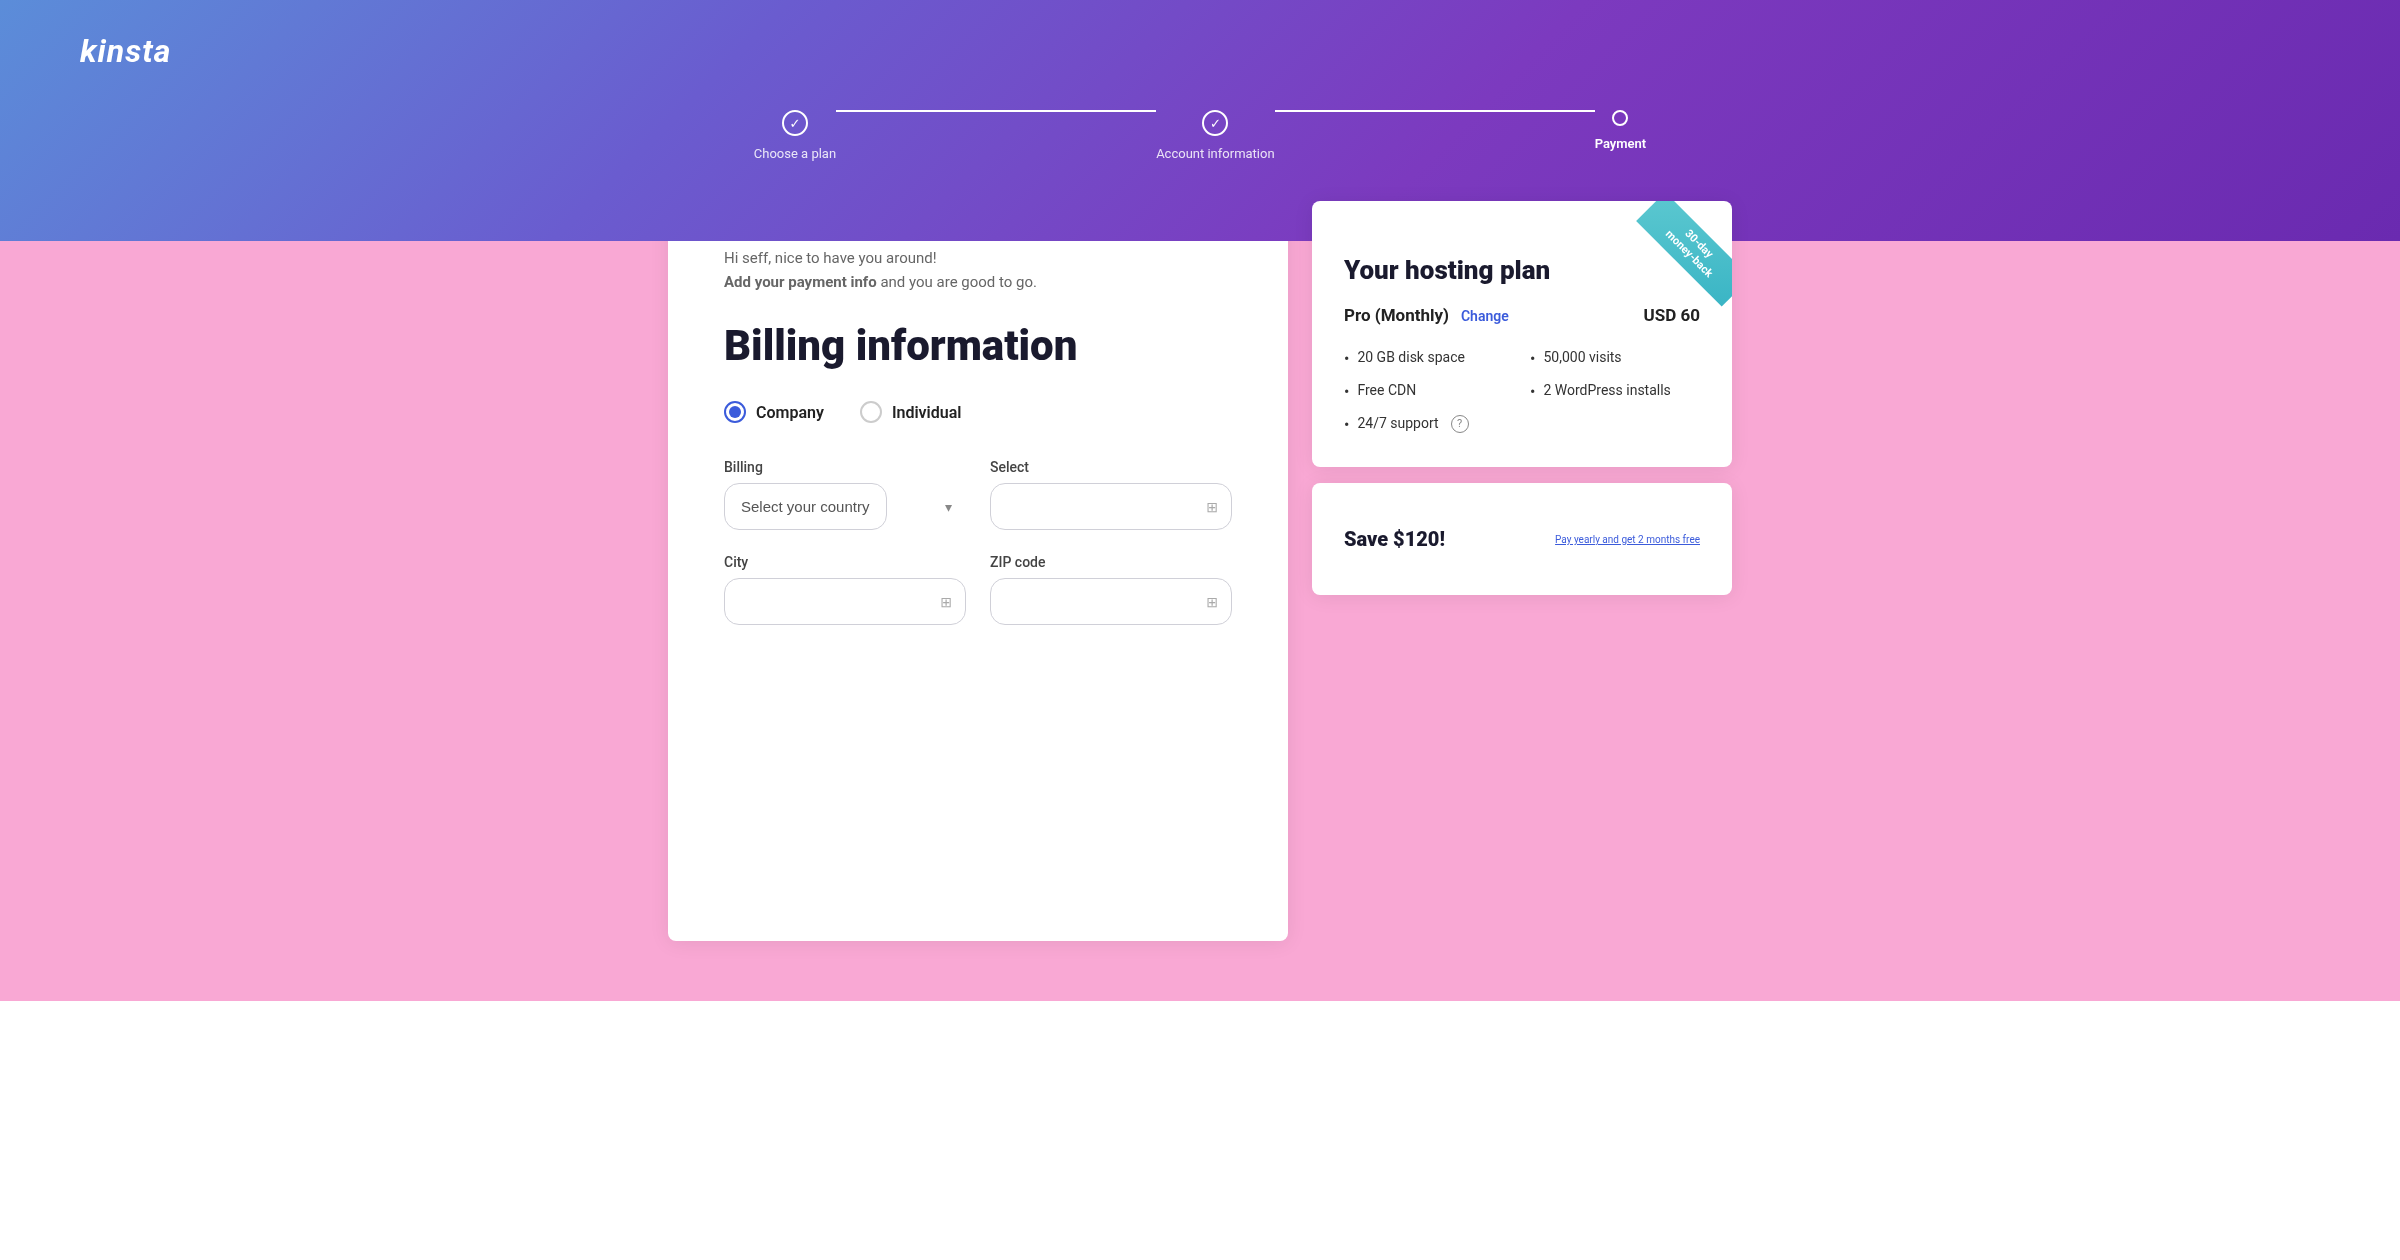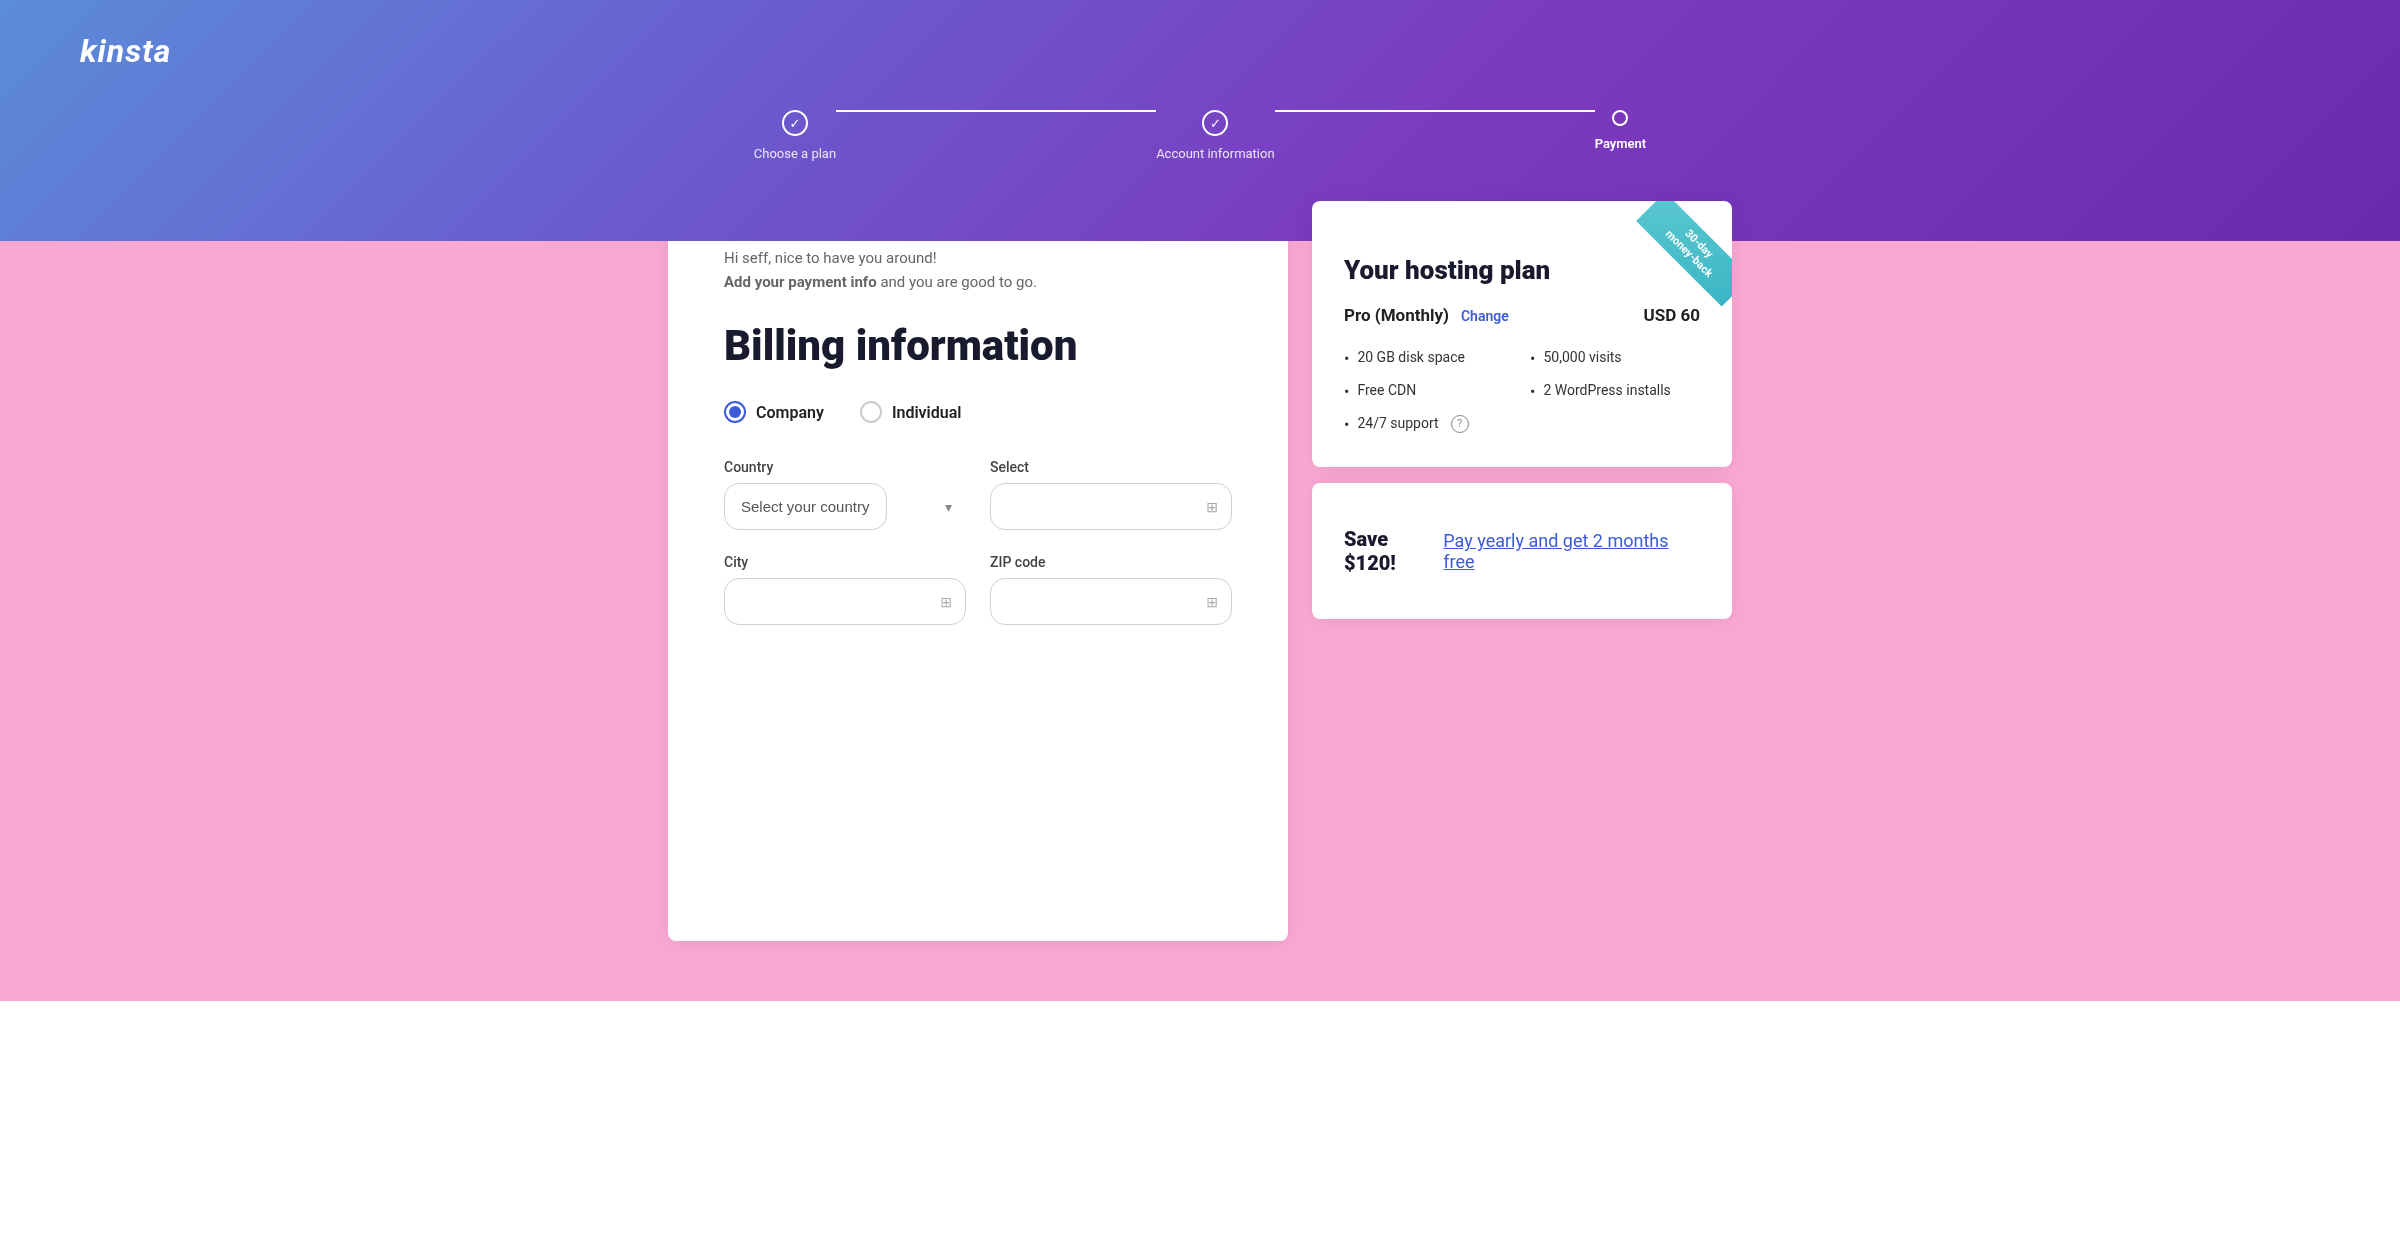--- a/index.html
+++ b/index.html
@@ -291,21 +291,21 @@
       justify-content: space-between;
     }
 
     .save-amount {
       font-size: 20px;
       font-weight: 900;
       color: #1a1a2e;
     }
 
     .save-link {
-      font-size: 18px;
+      font-size: 10px;
       color: #3b5bdb;
       text-decoration: underline;
       cursor: pointer;
     }
 
     
     .stepper-wrapper {
       display: flex;
       align-items: flex-start;
       justify-content: center;
@@ -407,21 +407,21 @@
         <span>Company</span>
       </label>
       <label class="radio-label">
         <div class="radio-outer"></div>
         <span>Individual</span>
       </label>
     </div>
 
     <div class="form-row">
       <div class="form-group">
-        <label class="form-label">Country</label>
+        <label class="form-label">Billing</label>
         <div class="form-select-wrapper">
           <select class="form-select">
             <option value="">Select your country</option>
           </select>
         </div>
       </div>
       <div class="form-group">
         <label class="form-label">Select</label>
         <div class="form-input-wrapper">
           <input type="text" class="form-input" style="">

